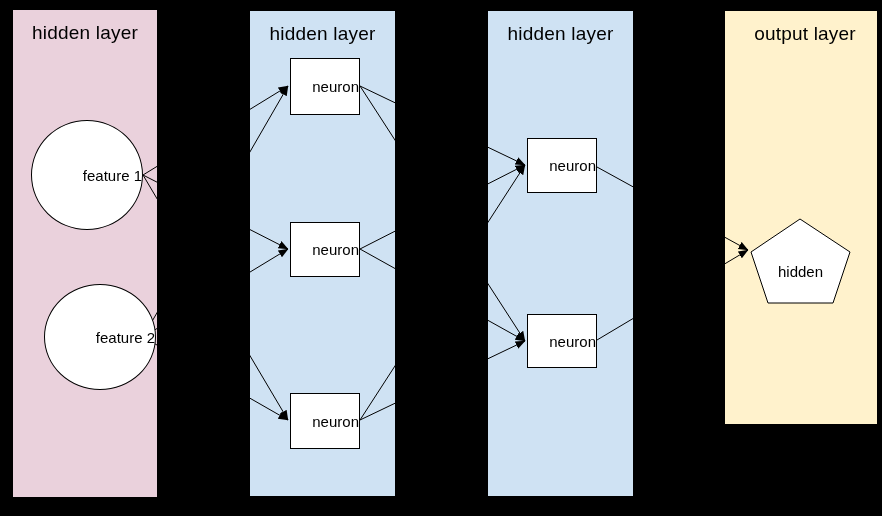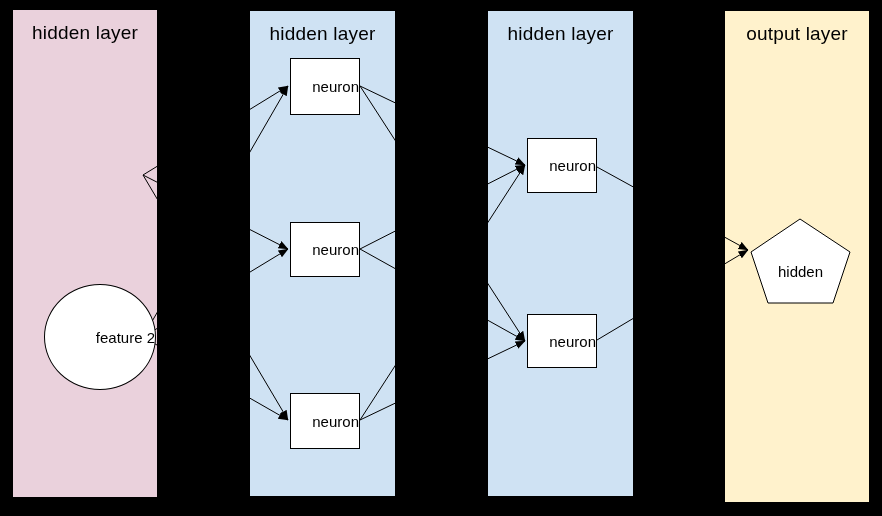--- a/index.html
+++ b/index.html
@@ -23,21 +23,21 @@
     width: 100%;
     text-align: center;
     padding-top: 12px;
     font-size: 19px;
     color: #000;
     letter-spacing: 0.2px;
   }
   #panel-input   { left: 13px;  top: 10px; width: 144px; height: 487px; }
   #panel-hidden1 { left: 250px; top: 11px; width: 145px; height: 485px; }
   #panel-hidden2 { left: 488px; top: 11px; width: 145px; height: 485px; }
-  #panel-output  { left: 725px; top: 11px; width: 144px; height: 491px; }
+  #panel-output  { left: 725px; top: 11px; width: 144px; height: 413px; padding-left: 8px; }
 
   svg.overlay {
     position: absolute;
     left: 0; top: 0;
     width: 882px; height: 516px;
     pointer-events: none;
   }
   #edge-layer  { z-index: 2; }
   #shape-layer { z-index: 3; }
 
@@ -114,20 +114,23 @@
         <line x1="597" y1="167" x2="748" y2="250" stroke="#000000" stroke-width="1" marker-end="url(#arrowhead)"></line>
         <line x1="597" y1="340" x2="748" y2="250" stroke="#000000" stroke-width="1" marker-end="url(#arrowhead)"></line>
       </g>
   </svg>
 
   <svg class="overlay" id="shape-layer" viewBox="0 0 882 516">
     <polygon fill="#ffffff" stroke="#000000" stroke-width="1" points="800,219 850,252 833,303 768,303 751,252"></polygon>
   </svg>
   <div class="pentagon-label">hidden</div>
 
+  <div class="node circle" id="node-feature1">
+    <span>feature 1</span>
+  </div>
   <div class="node circle" id="node-feature2">
     <span>feature 2</span>
   </div>
 
   <div class="node" id="node-neuron1">
     <span>neuron</span>
   </div>
   <div class="node" id="node-neuron2">
     <span>neuron</span>
   </div>

